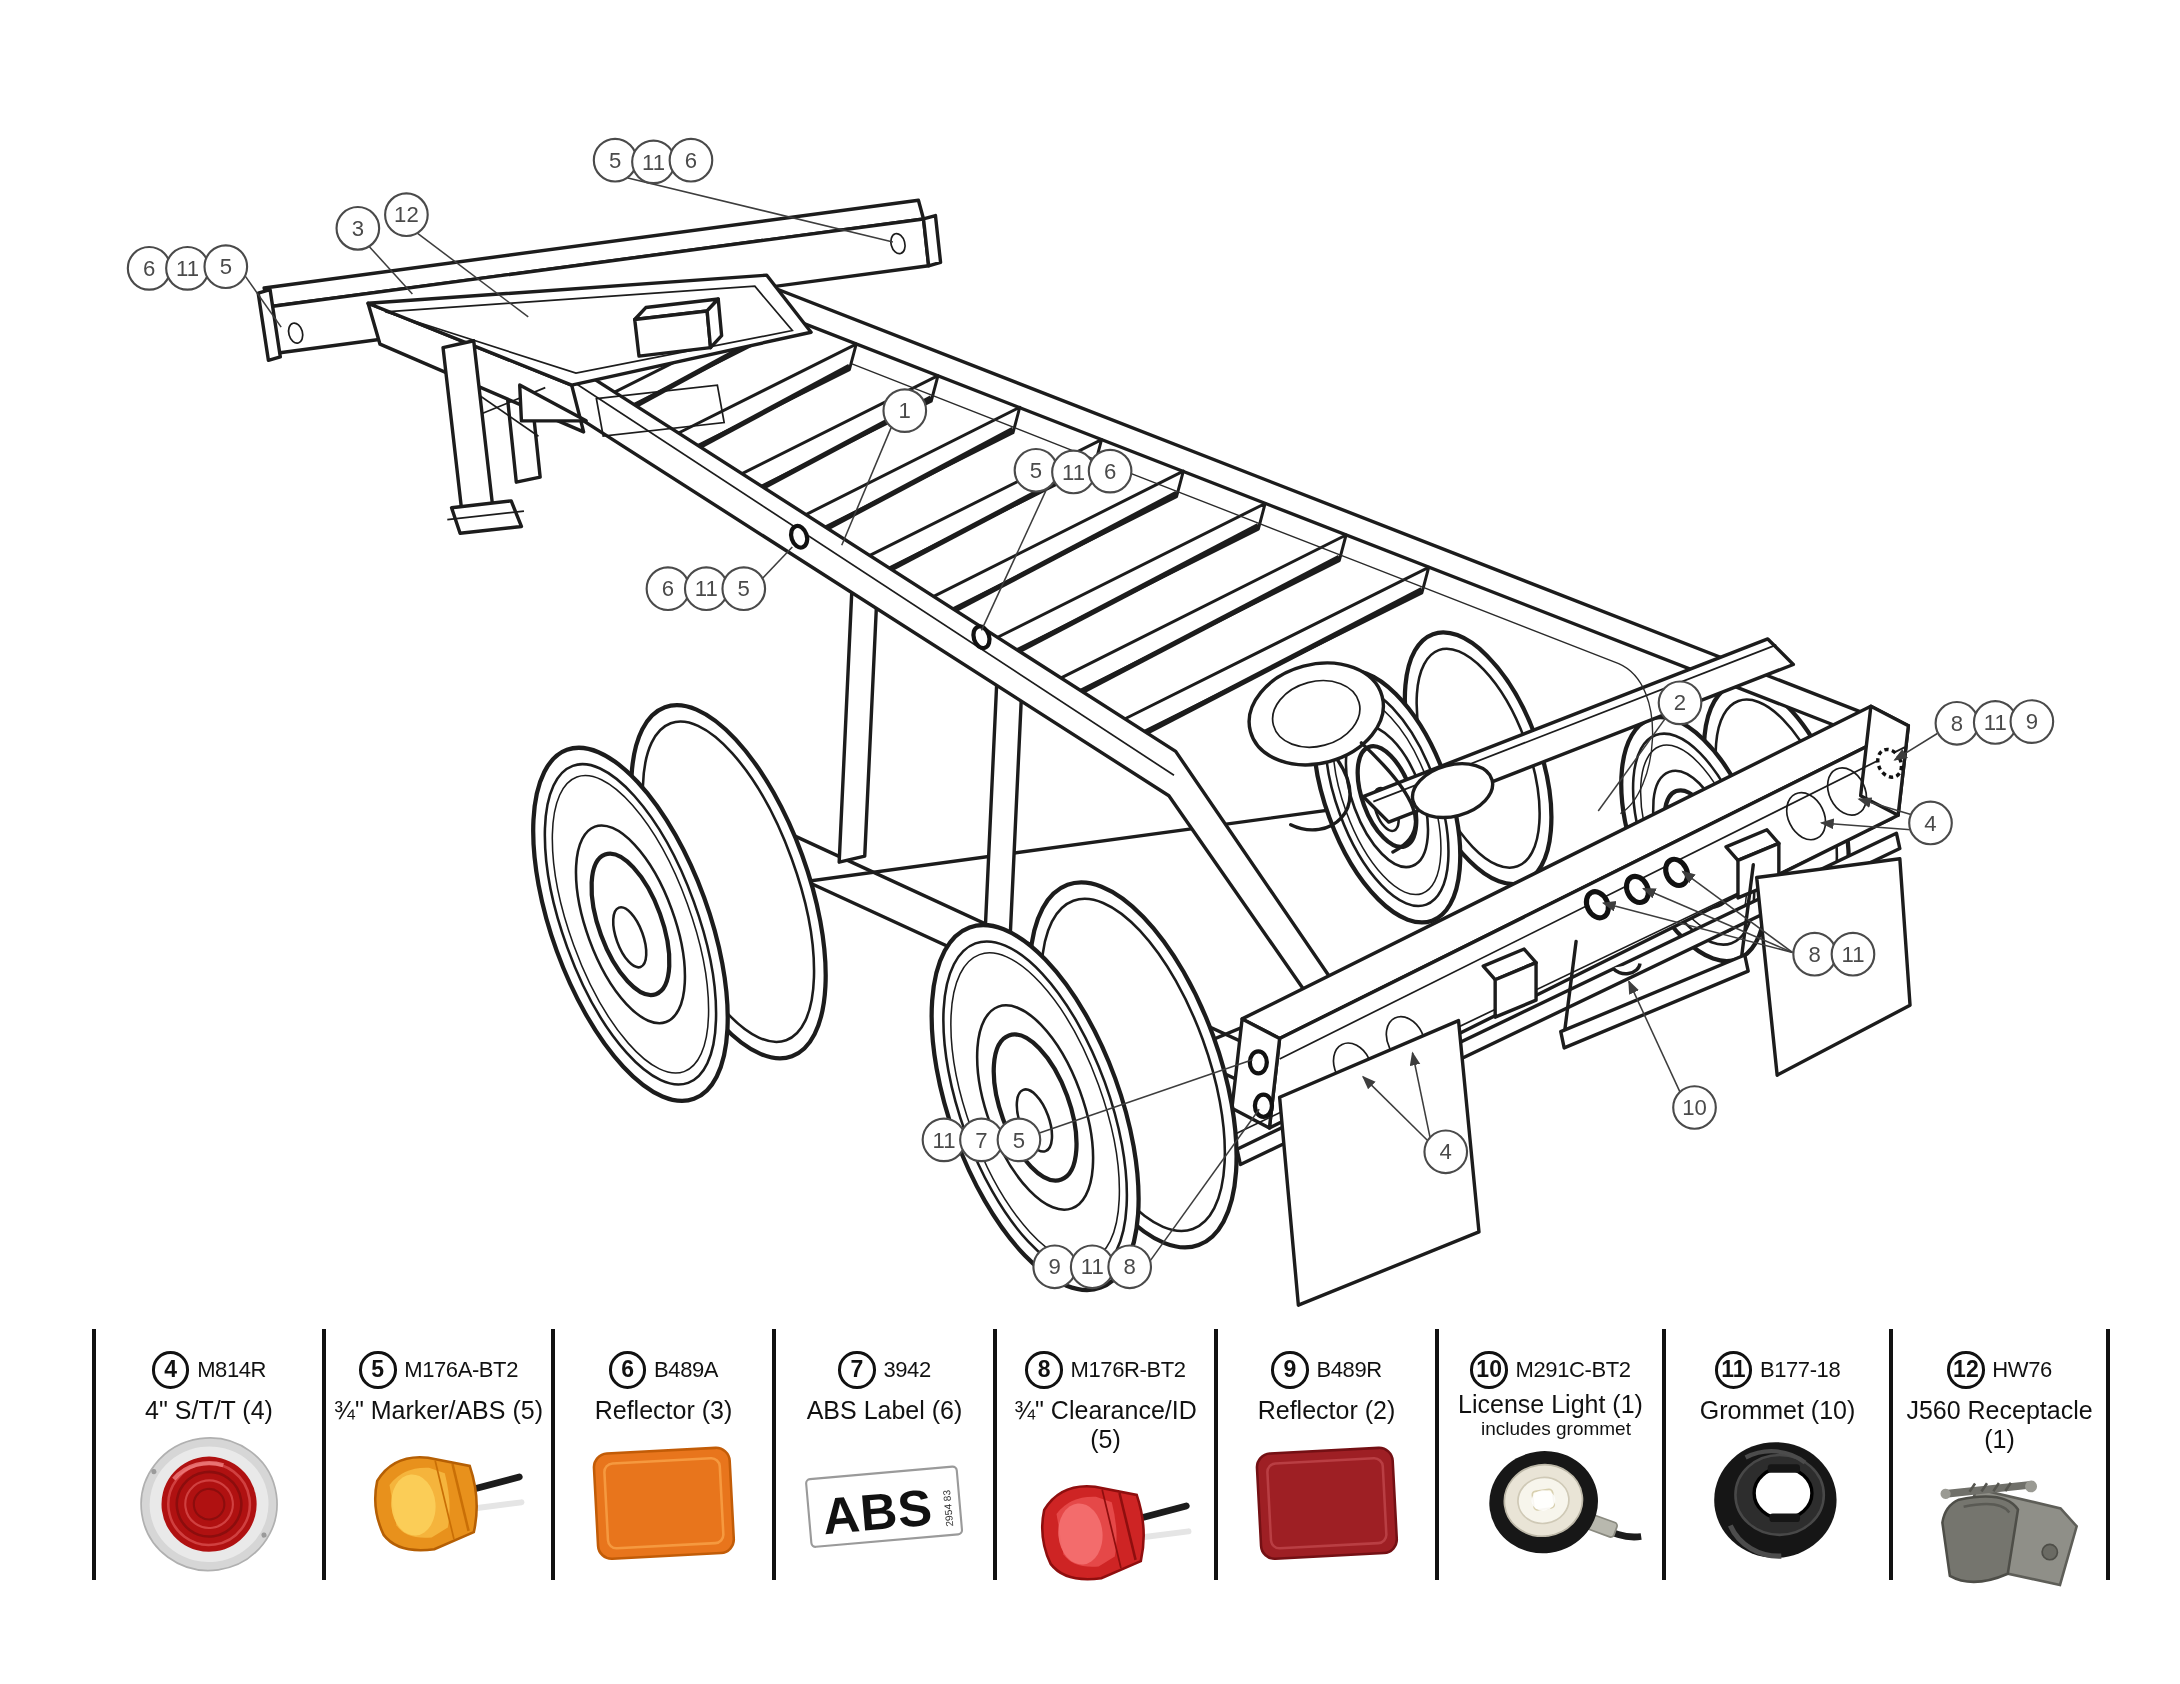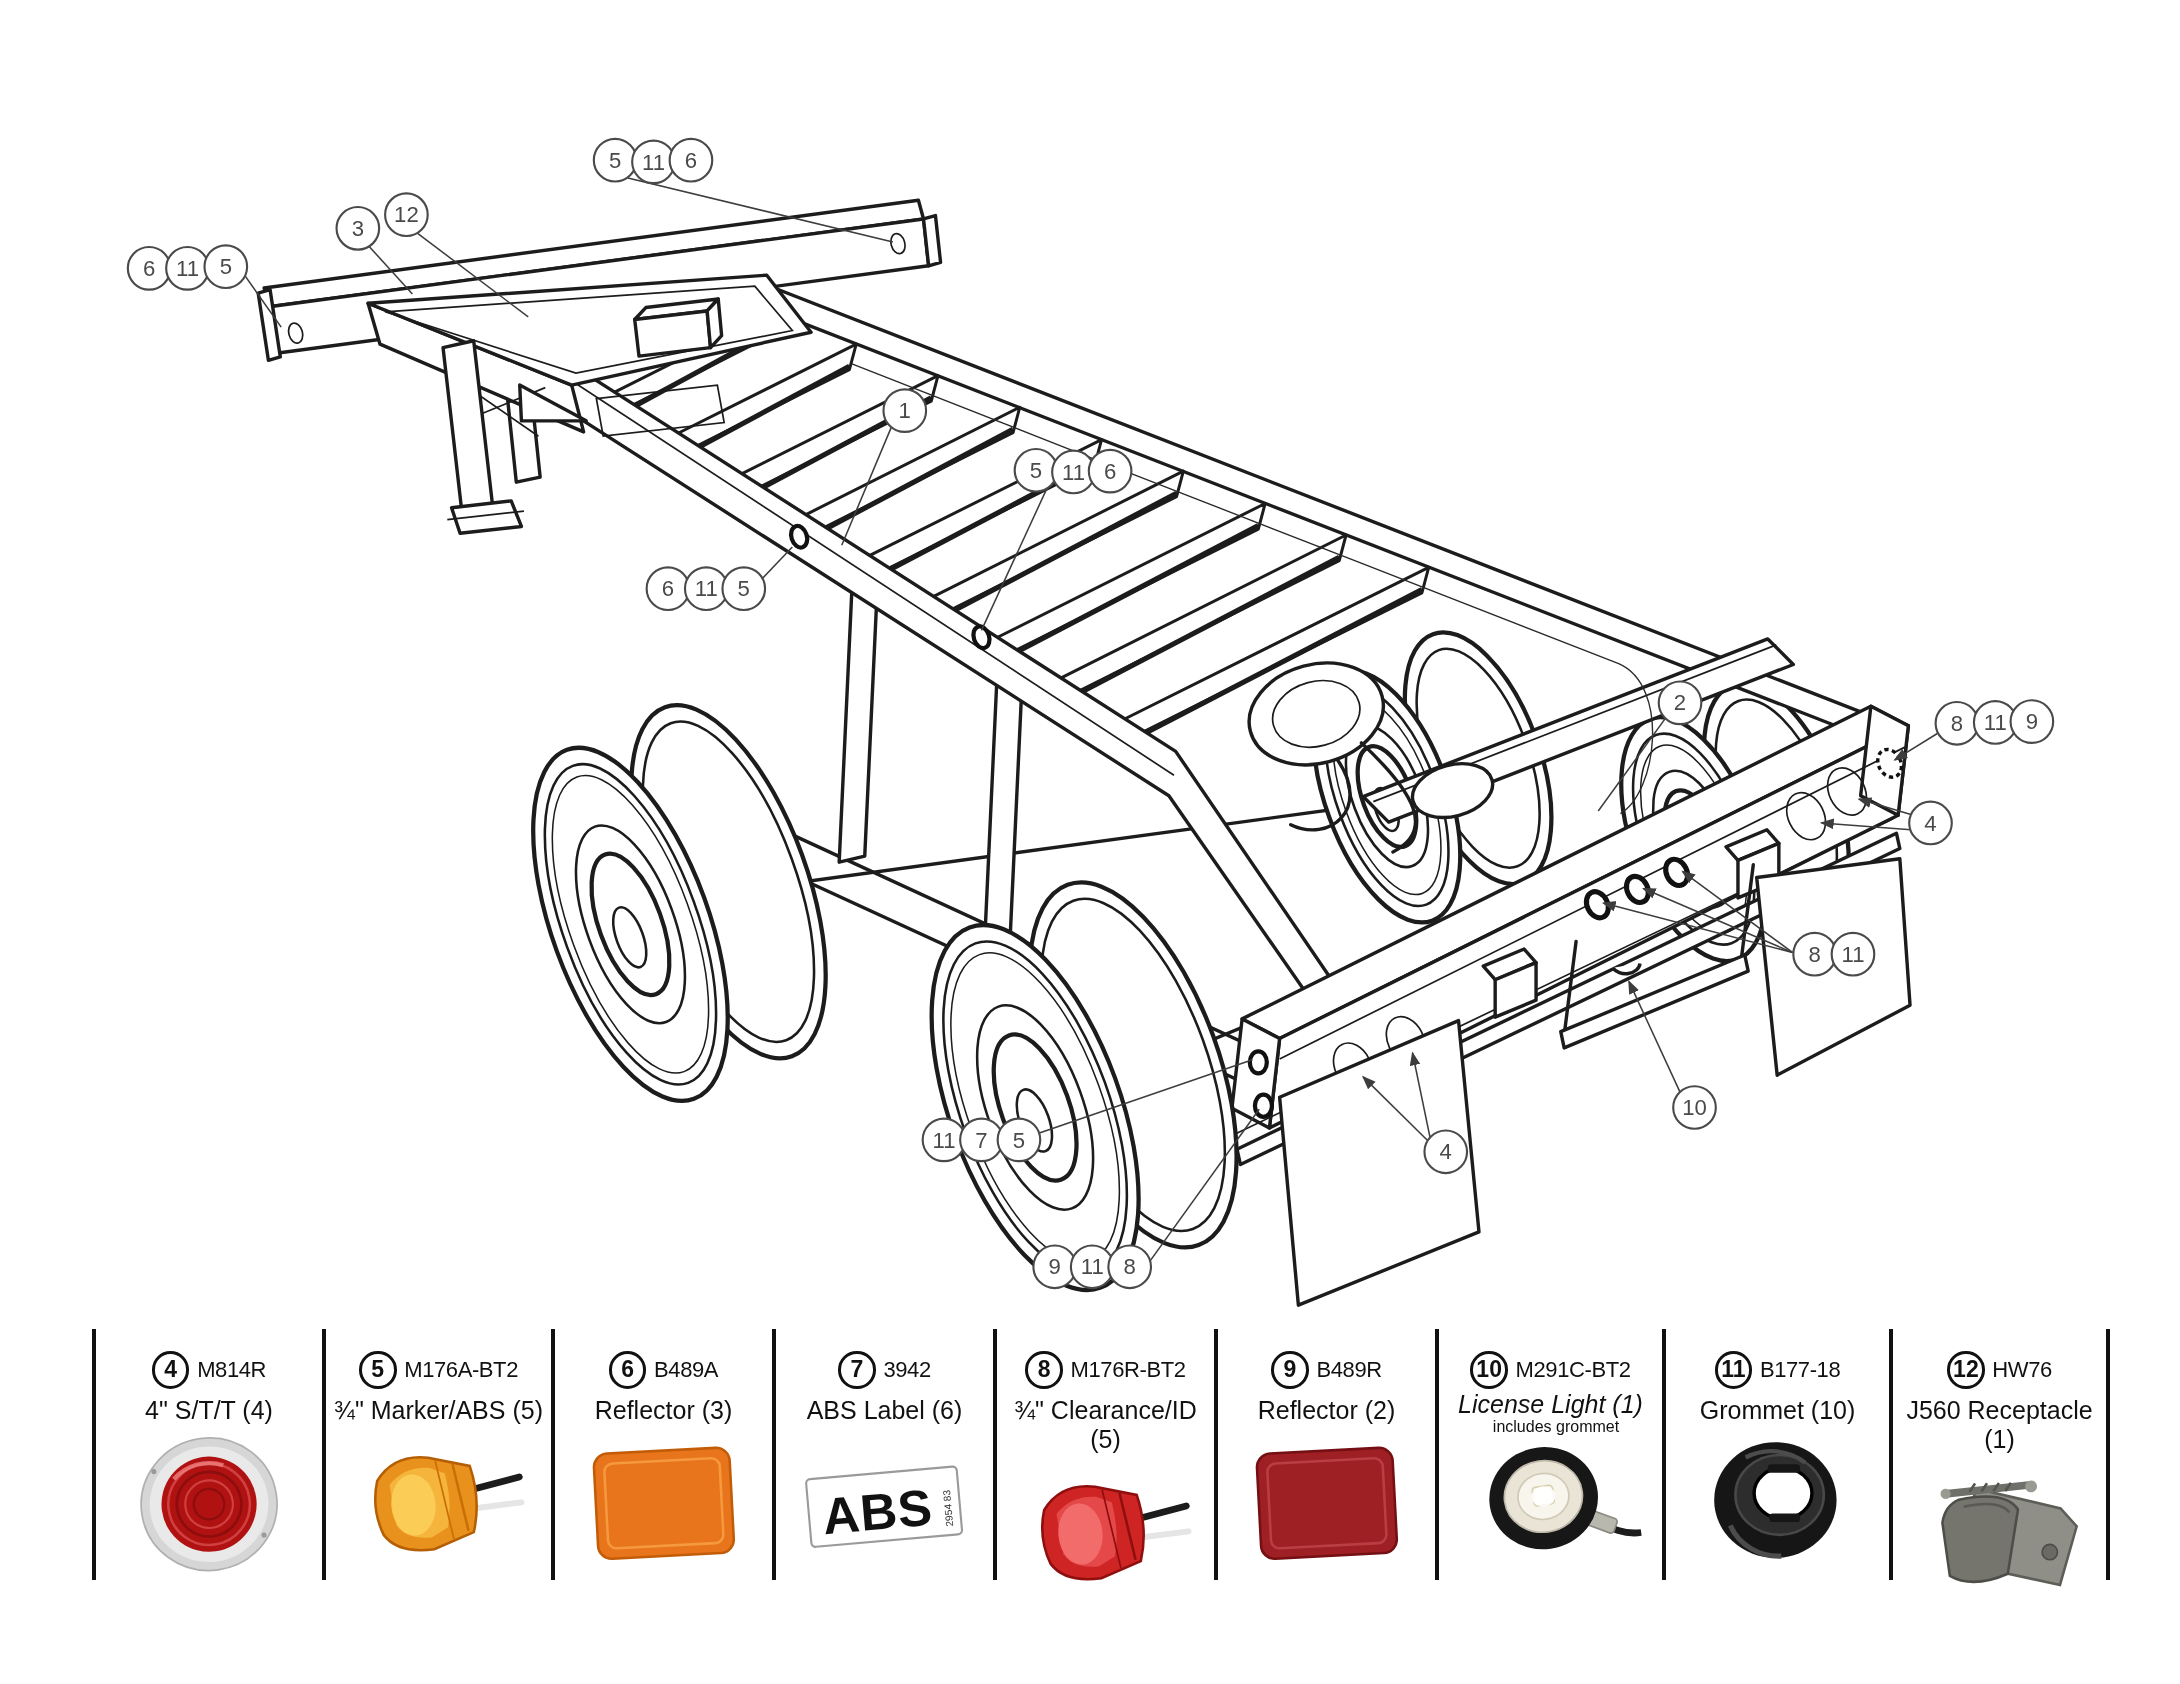--- a/index.html
+++ b/index.html
@@ -10,23 +10,23 @@
   #legend{position:absolute;left:92px;top:1329px;height:251px;display:flex;}
   .col{border-left:4.3px solid #111;box-sizing:border-box;text-align:center;
        padding-top:22px;position:relative;}
   .col:last-child{border-right:4.3px solid #111;}
   .hdr{display:flex;align-items:center;justify-content:center;gap:7.7px;}
   .cnum{display:inline-flex;width:31.5px;height:31.5px;border:3px solid #111;
         border-radius:50%;align-items:center;justify-content:center;
         font-weight:bold;font-size:23px;flex:0 0 auto;}
   .part{font-size:22px;letter-spacing:-0.4px;}
   .desc{font-size:25px;margin-top:7.7px;}
-  .note{font-size:16px;margin-top:-1.7px;padding-left:11px;}
+  .note{font-size:19px;margin-top:-1.7px;padding-left:11px;}
   .pimg{margin-top:6.8px;}
-  .col:nth-child(7) .desc{margin-top:1.7px;font-style:italic;}
+  .col:nth-child(7) .desc{margin-top:1.7px;}
   
   .lnf{fill:#fff;stroke:#1c1c1c;stroke-width:4;stroke-linejoin:round;}
   .ln{fill:none;stroke:#1c1c1c;stroke-width:4;stroke-linecap:round;}
   .thin{fill:none;stroke:#1c1c1c;stroke-width:2;}
   .hair{fill:none;stroke:#2a2a2a;stroke-width:1.6;}
 </style>
 </head>
 <body>
 
 <svg id="diagram" width="2181" height="1329" viewBox="0 0 2560 1560">

